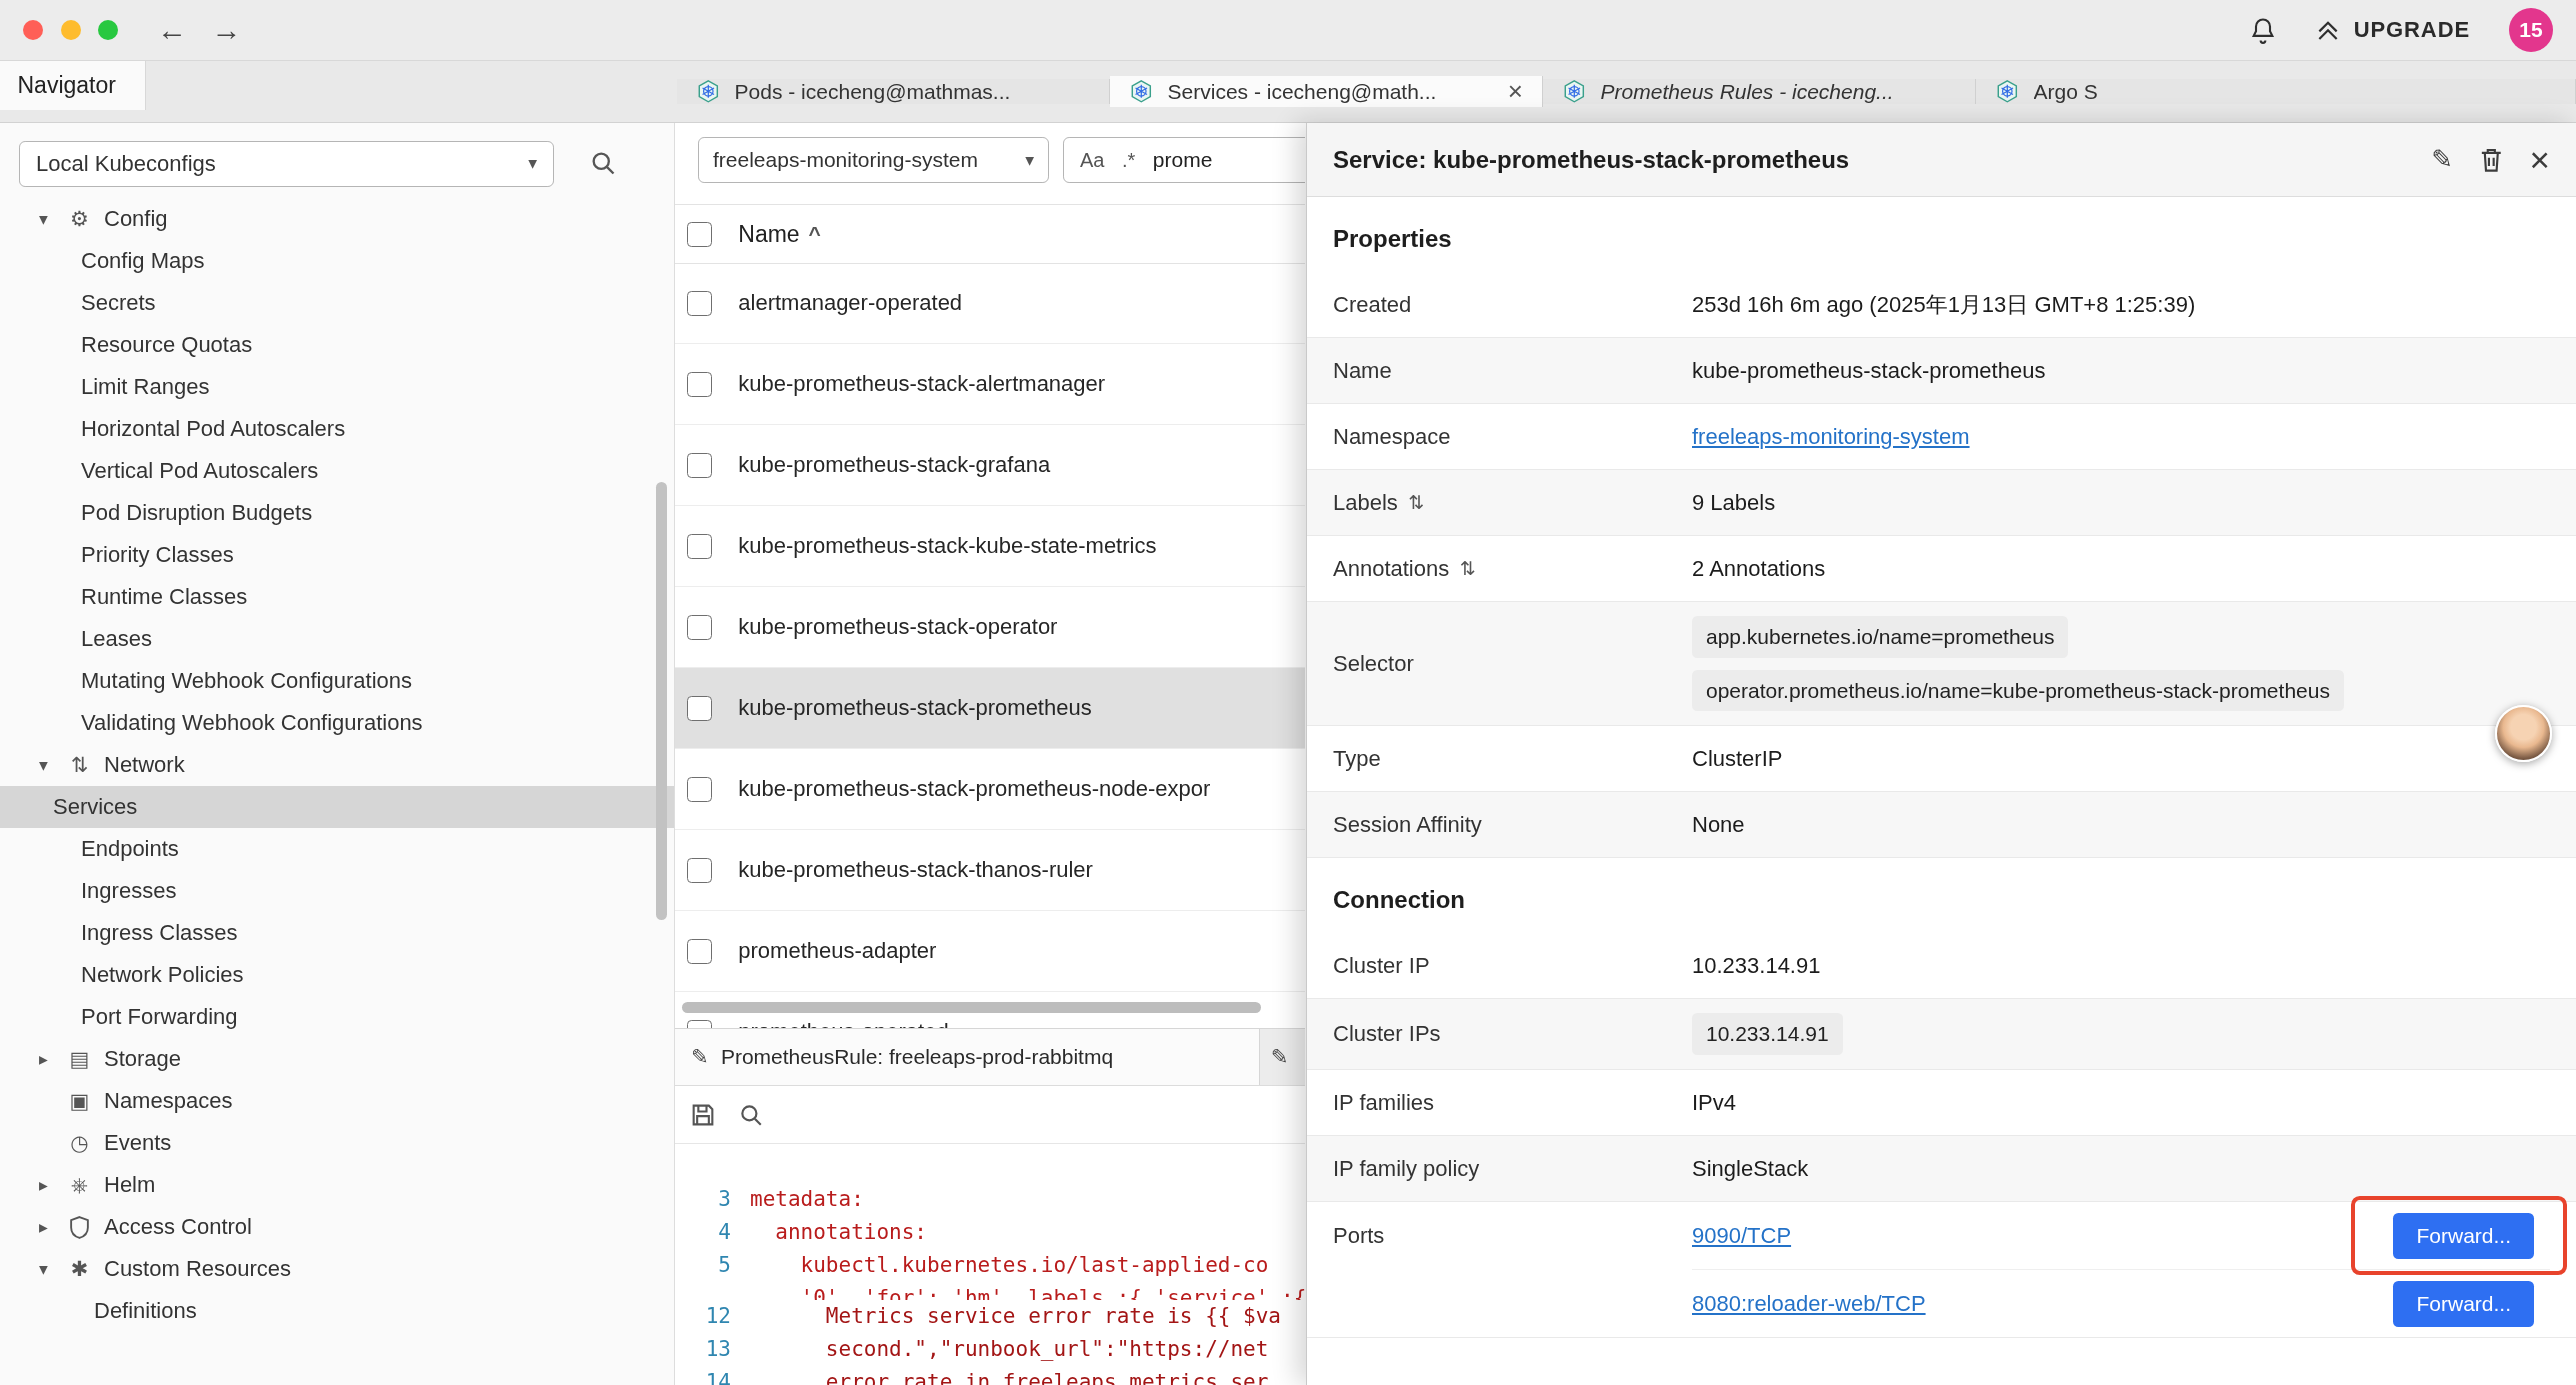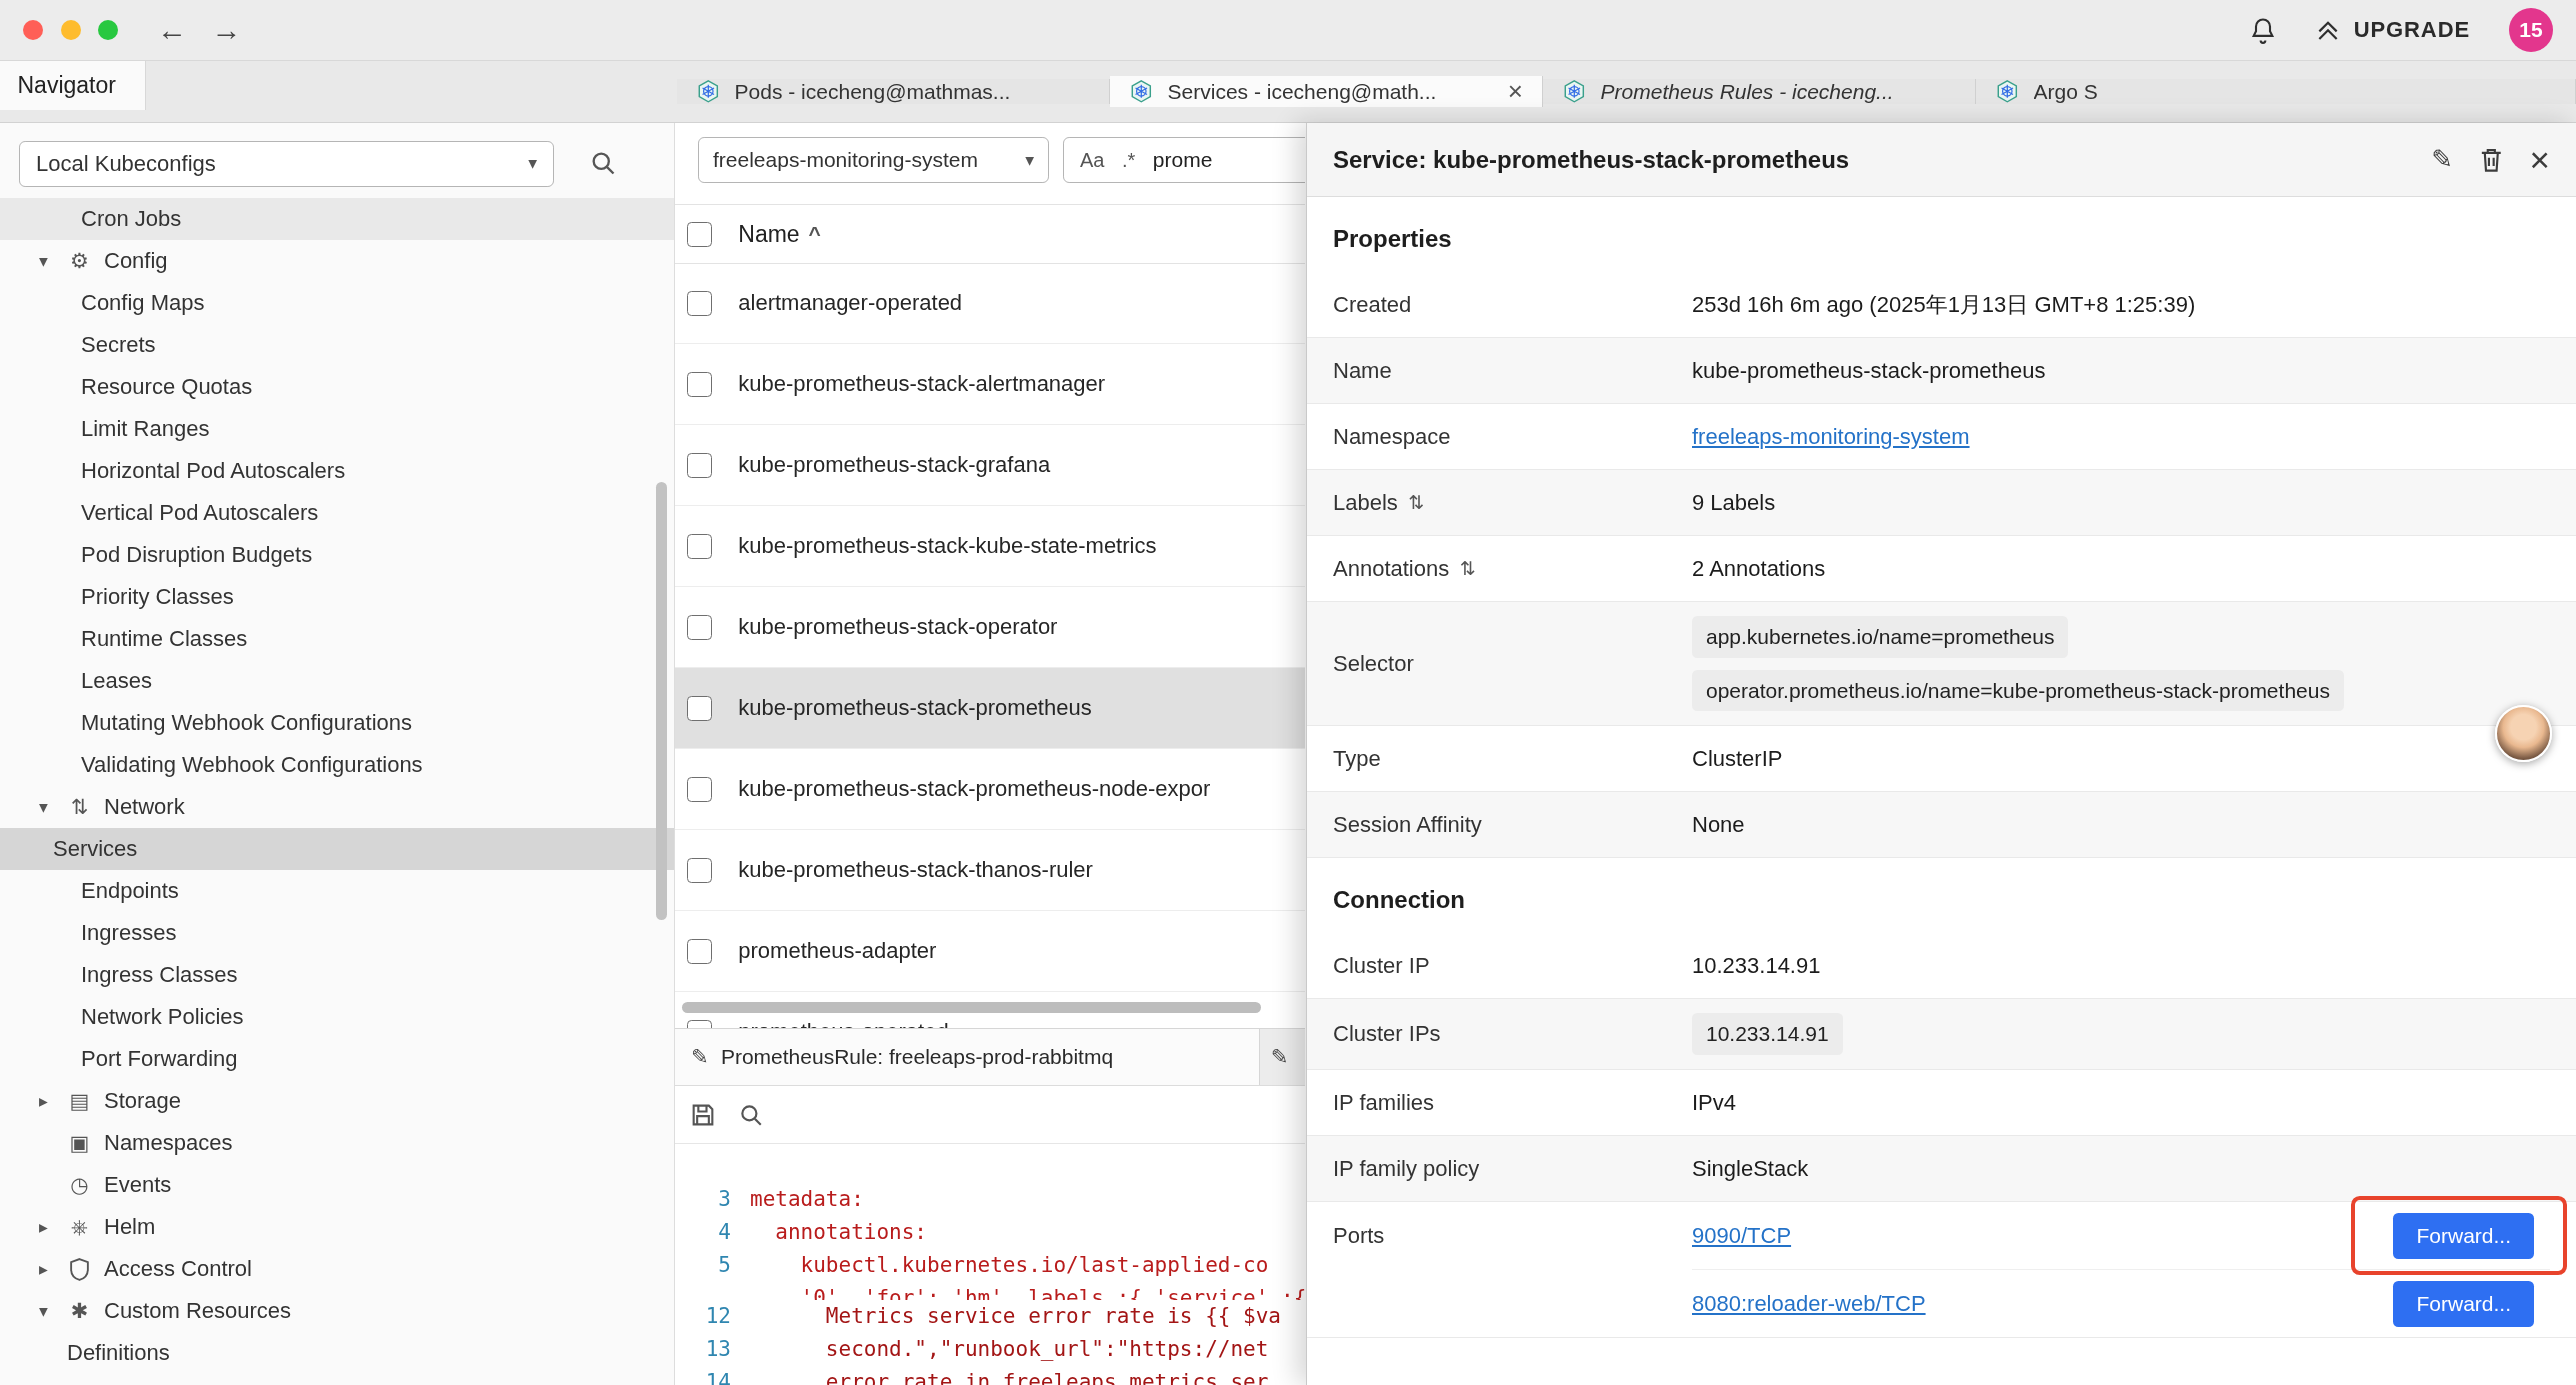--- a/index.html
+++ b/index.html
@@ -220,23 +220,20 @@
       <span>Local Kubeconfigs</span>
       <span class="kc-chev">▾</span>
     </div>
     <span class="sidebar-search">
       <svg width="28" height="28" viewBox="0 0 24 24" fill="none" stroke="#555" stroke-width="2">
           <circle cx="10.5" cy="10.5" r="6.5"></circle>
           <path d="M15.5 15.5L21 21"></path>
         </svg>
     </span>
     <div class="tree" id="tree">
-        <div class="side-item hover" style="padding-left: 81px;">
-          <span class="side-label">Cron Jobs</span>
-        </div>
         <div class="side-item" style="padding-left: 32px;">
           <span class="chev">▾</span>
           <span class="t-icon">⚙</span>
           <span class="side-label">Config</span>
         </div>
         <div class="side-item" style="padding-left: 81px;">
           <span class="side-label">Config Maps</span>
         </div>
         <div class="side-item" style="padding-left: 81px;">
           <span class="side-label">Secrets</span>
@@ -321,21 +318,21 @@
               <path d="M10 1l8 3v7c0 5-3.4 8.6-8 10-4.6-1.4-8-5-8-10V4z" fill="none" stroke="#555" stroke-width="1.8"></path>
             </svg>
           </span>
           <span class="side-label">Access Control</span>
         </div>
         <div class="side-item" style="padding-left: 32px;">
           <span class="chev">▾</span>
           <span class="t-icon">✱</span>
           <span class="side-label">Custom Resources</span>
         </div>
-        <div class="side-item" style="padding-left: 67px;">
+        <div class="side-item" style="padding-left: 94px;">
           <span class="side-label">Definitions</span>
         </div>
       </div>
     <div class="v-scrollbar">
         <div class="v-thumb"></div>
       </div>
   </div>
 
   <div class="middle">
     <div class="m-toolbar">

